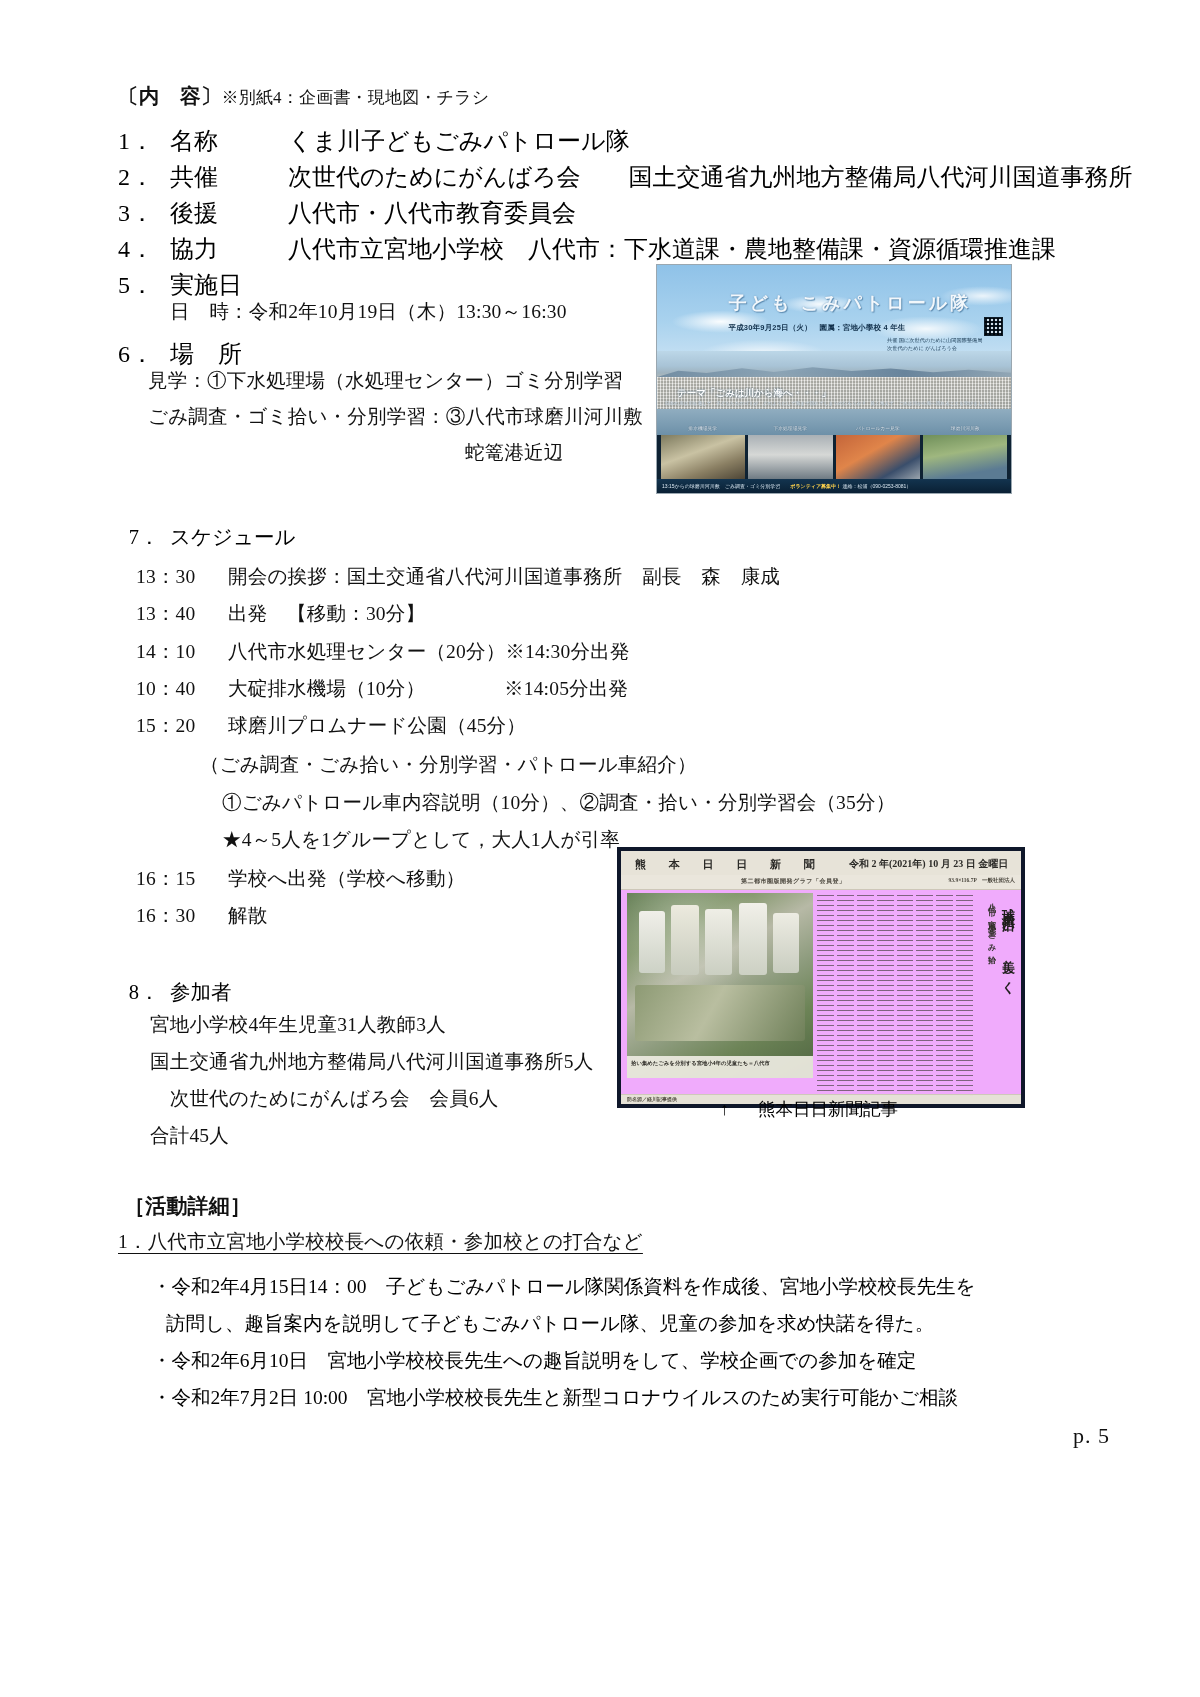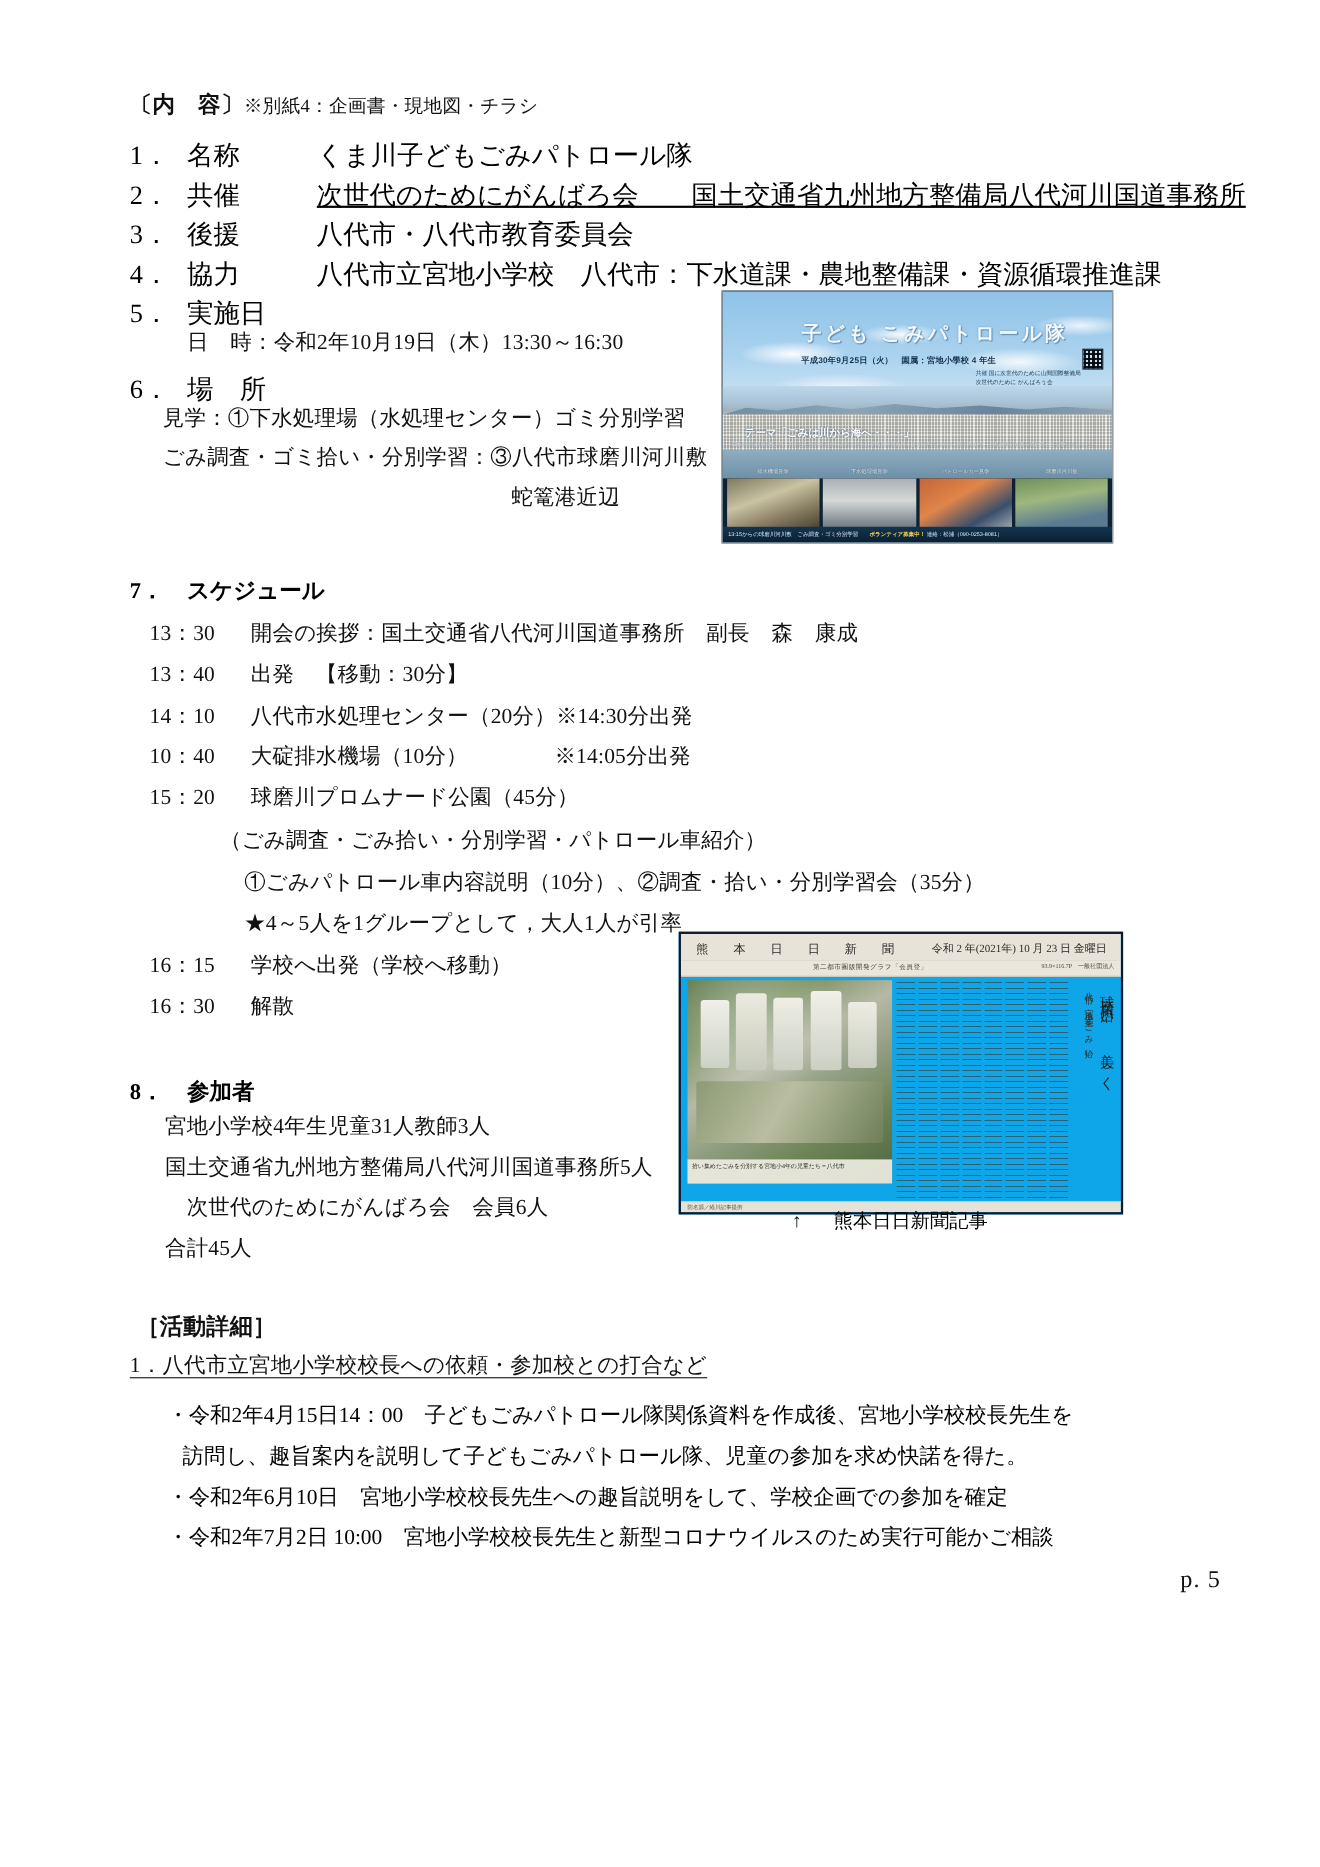--- a/index.html
+++ b/index.html
@@ -24,21 +24,21 @@
 
   
   .tx {
     position: absolute;
     white-space: pre;
     font-size: 19.5px;
     line-height: 1;
     letter-spacing: 0.2px;
     color: #111;
   }
-  .bold { font-weight: bold; }
+  .bold { font-weight: normal; text-align: center; }
 
   
   #hdr-content { left: 118px; top: 86px; text-align: right; }
   #hdr-content .big { font-weight: bold; font-size: 20.5px; }
   #hdr-content .small { font-size: 17px; }
 
   
   .numrow { position: absolute; font-size: 24px; white-space: pre; }
   .numrow .no { display: inline-block; width: 52px; }
   .numrow .lbl { display: inline-block; }
@@ -155,22 +155,23 @@
     font-family: "Liberation Sans", sans-serif;
     font-size: 5px; line-height: 14px;
     padding: 0 5px; box-sizing: border-box;
     white-space: nowrap; overflow: hidden;
   }
   #flyer .footbar .hot { color: #ffd34d; font-weight: bold; }
 
   
   #news {
     left: 617px; top: 847px; width: 400px; height: 253px;
-    border: 2px solid #0f172a;
-    background: #0ea5e9;
+    border: 4px solid #0f172a;
+    background: #f0abfc;
+    font-weight: bold;
   }
   #news .masthead {
     position: absolute; left: 0; right: 0; top: 0; height: 24px;
     background: #e7e3d8;
     border-bottom: 1px solid #b8b2a3;
   }
   #news .mh-title {
     position: absolute; left: 14px; top: 6px;
     font-family: "Liberation Serif", serif;
     font-size: 11px; letter-spacing: 10px; color: #2b2a27;
@@ -254,21 +255,21 @@
 </style>
 </head>
 <body>
 
 <div class="page">
 
   <div class="tx" id="hdr-content"><span class="big">〔内　容〕</span><span class="small">※別紙4：企画書・現地図・チラシ</span></div>
 
   <div class="numrow" style="left:118px; top:125px;"><span class="no">1．</span><span class="lbl" style="width:118px; display:inline-block;">名称</span><span>くま川子どもごみパトロール隊</span></div>
 
-  <div class="numrow" style="left:118px; top:161px;text-decoration:underline;"><span class="no">2．</span><span class="lbl" style="width:118px; display:inline-block;">共催</span><span>次世代のためにがんばろ会　　国土交通省九州地方整備局八代河川国道事務所</span></div>
+  <div class="numrow" style="left:118px; top:161px;"><span class="no">2．</span><span class="lbl" style="width:118px; display:inline-block;">共催</span><span>次世代のためにがんばろ会　　国土交通省九州地方整備局八代河川国道事務所</span></div>
 
   <div class="numrow" style="left:118px; top:197px;"><span class="no">3．</span><span class="lbl" style="width:118px; display:inline-block;">後援</span><span>八代市・八代市教育委員会</span></div>
 
   <div class="numrow" style="left:118px; top:233px;"><span class="no">4．</span><span class="lbl" style="width:118px; display:inline-block;">協力</span><span>八代市立宮地小学校　八代市：下水道課・農地整備課・資源循環推進課</span></div>
 
   <div class="numrow" style="left:118px; top:269px;"><span class="no">5．</span><span class="lbl">実施日</span></div>
   <div class="tx" style="left:170px; top:302px;">日　時：令和2年10月19日（木）13:30～16:30</div>
 
   <div class="numrow" style="left:118px; top:338px;"><span class="no">6．</span><span class="lbl">場　所</span></div>
   <div class="tx" style="left:148px; top:371px;">見学：①下水処理場（水処理センター）ゴミ分別学習</div>

